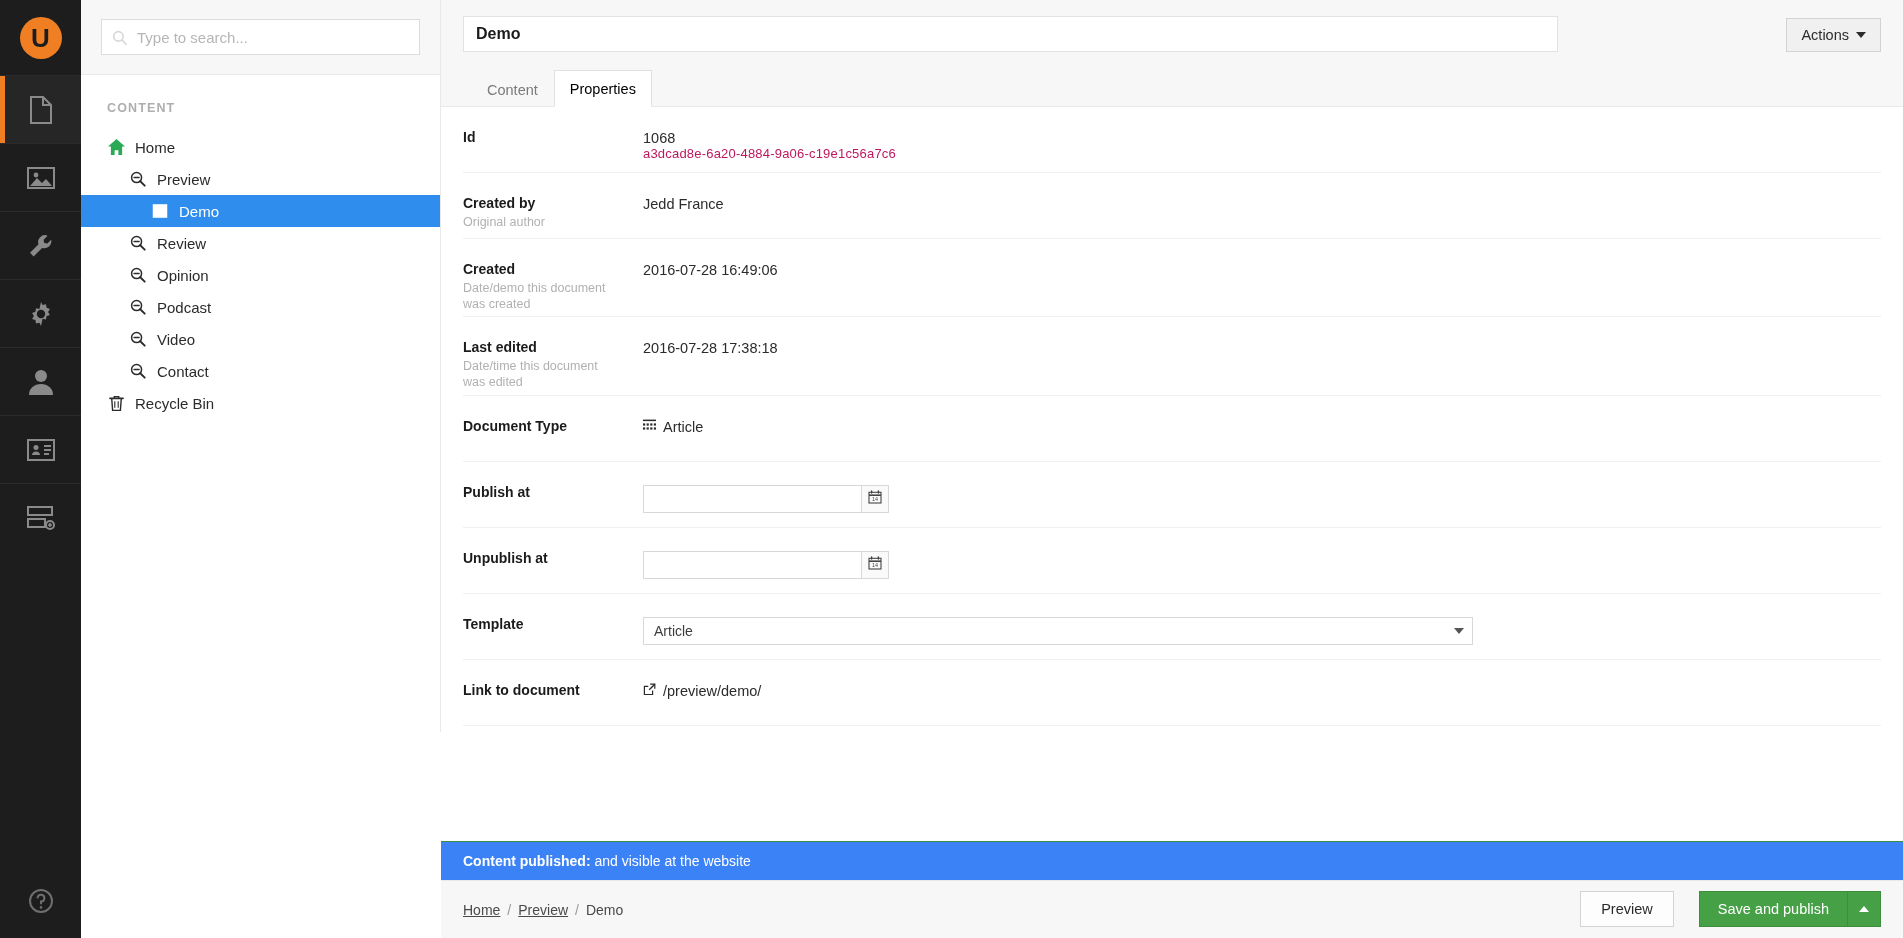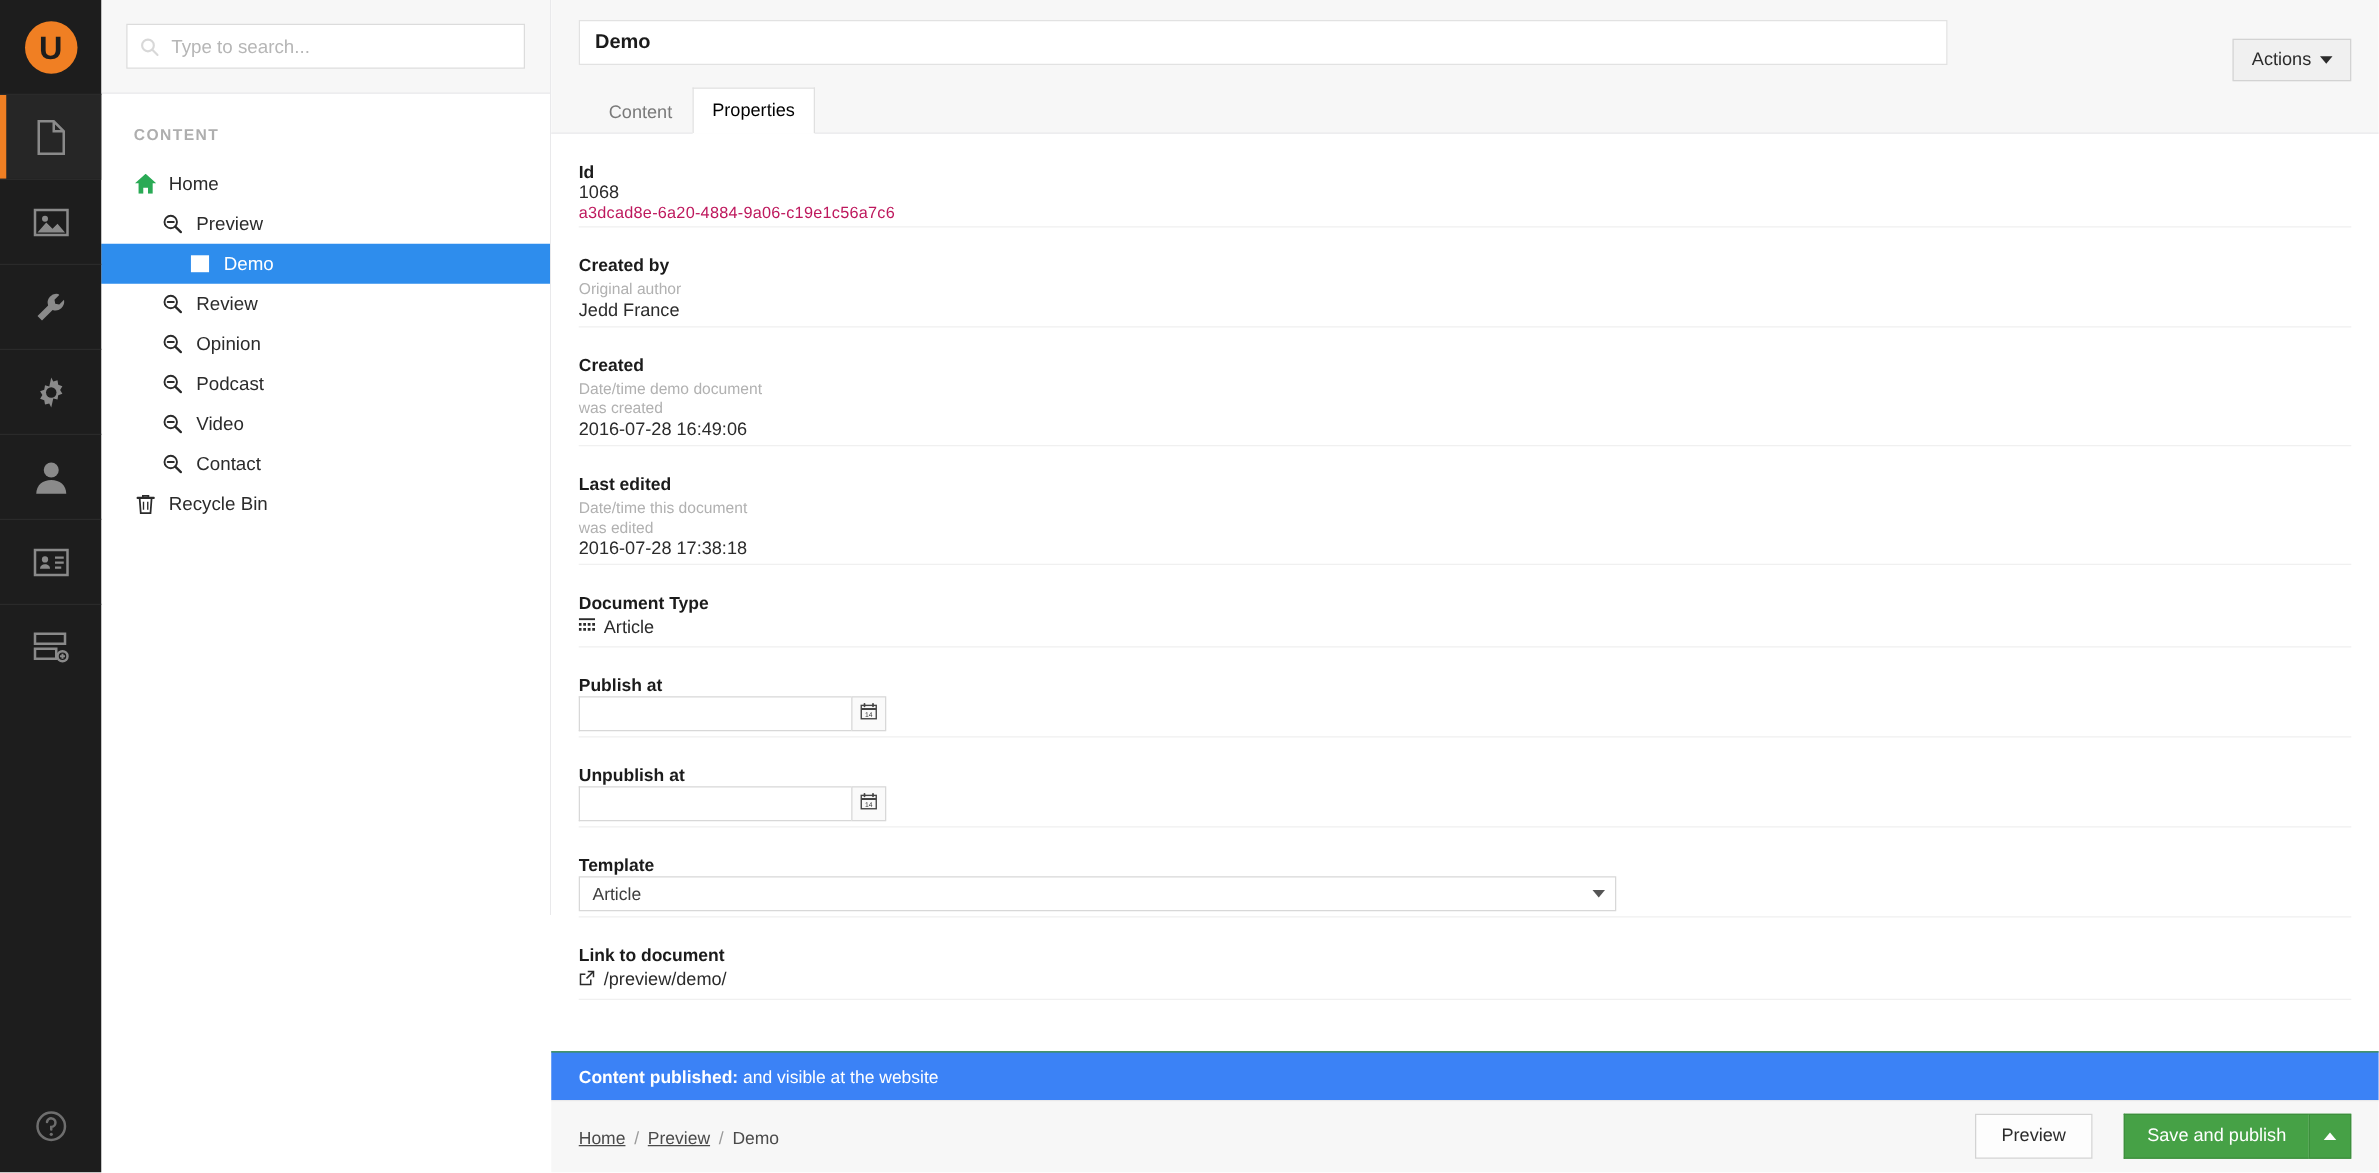--- a/index.html
+++ b/index.html
@@ -111,21 +111,21 @@
     flex: 1 1 auto; max-width: 1095px;
     height: 36px; background: #fff; border: 1px solid #e2e2e2;
     display: flex; align-items: center; padding: 0 12px;
     font-size: 16px; font-weight: 700; color: #1b1b1b;
   }
   .actions-btn {
     position: absolute; top: 18px; right: 22px;
     height: 34px; padding: 0 14px;
     background: #f0f0f0; border: 1px solid #d3d3d3;
     display: flex; align-items: center; gap: 7px;
-    font-size: 14.5px; color: #2b2b2b; cursor: pointer; margin-top: 13px;
+    font-size: 14.5px; color: #2b2b2b; cursor: pointer;
   }
   .caret-down {
     width: 0; height: 0;
     border-left: 5px solid transparent; border-right: 5px solid transparent;
     border-top: 6px solid #2b2b2b;
   }
   .tabs { display: flex; align-items: flex-end; margin-top: 17px; padding-left: 8px; }
   .tab {
     padding: 10px 15px 9px 15px;
     font-size: 14.5px; color: #7a7a7a; cursor: pointer;
@@ -141,21 +141,20 @@
   .props {
     flex: 1 1 auto; overflow: hidden;
     padding: 0 22px;
     background: #fff;
   }
   .prop-row {
     display: flex; align-items: flex-start;
     border-bottom: 1px solid #f0f0f0;
     padding: 22px 0 4px 0;
     min-height: 66px;
-    flex-direction: column;
   }
   .prop-row:last-child { border-bottom: 1px solid #f0f0f0; }
   .prop-label {
     width: 180px; min-width: 180px; padding-right: 16px;
   }
   .prop-label .pl-name { font-size: 14px; font-weight: 700; color: #1b1b1b; }
   .prop-label .pl-desc {
     font-size: 12.5px; color: #b1b1b1; margin-top: 4px; line-height: 1.25;
     max-width: 150px;
   }
@@ -471,21 +470,21 @@
         <div class="prop-label">
           <div class="pl-name">Created by</div>
           <div class="pl-desc">Original author</div>
         </div>
         <div class="prop-value">Jedd France</div>
       </div>
 
       <div class="prop-row">
         <div class="prop-label">
           <div class="pl-name">Created</div>
-          <div class="pl-desc">Date/time demo document was created</div>
+          <div class="pl-desc">Date/demo this document was created</div>
         </div>
         <div class="prop-value">2016-07-28 16:49:06</div>
       </div>
 
       <div class="prop-row">
         <div class="prop-label">
           <div class="pl-name">Last edited</div>
           <div class="pl-desc">Date/time this document was edited</div>
         </div>
         <div class="prop-value">2016-07-28 17:38:18</div>

